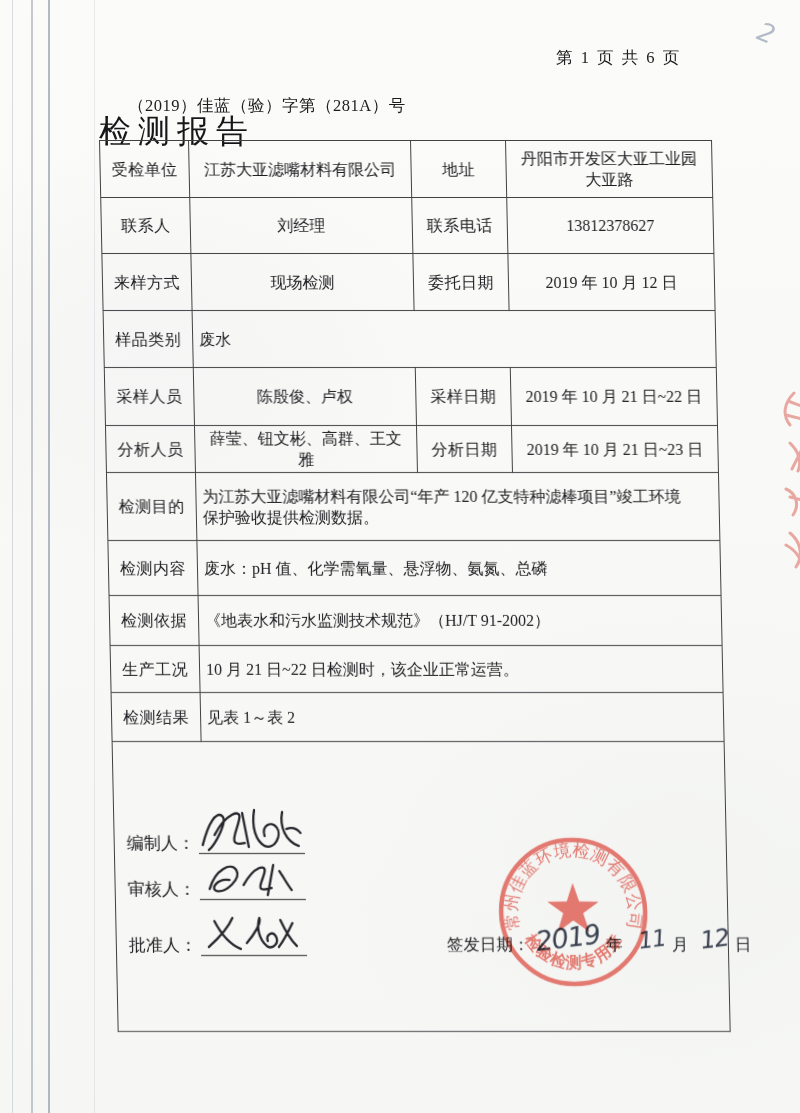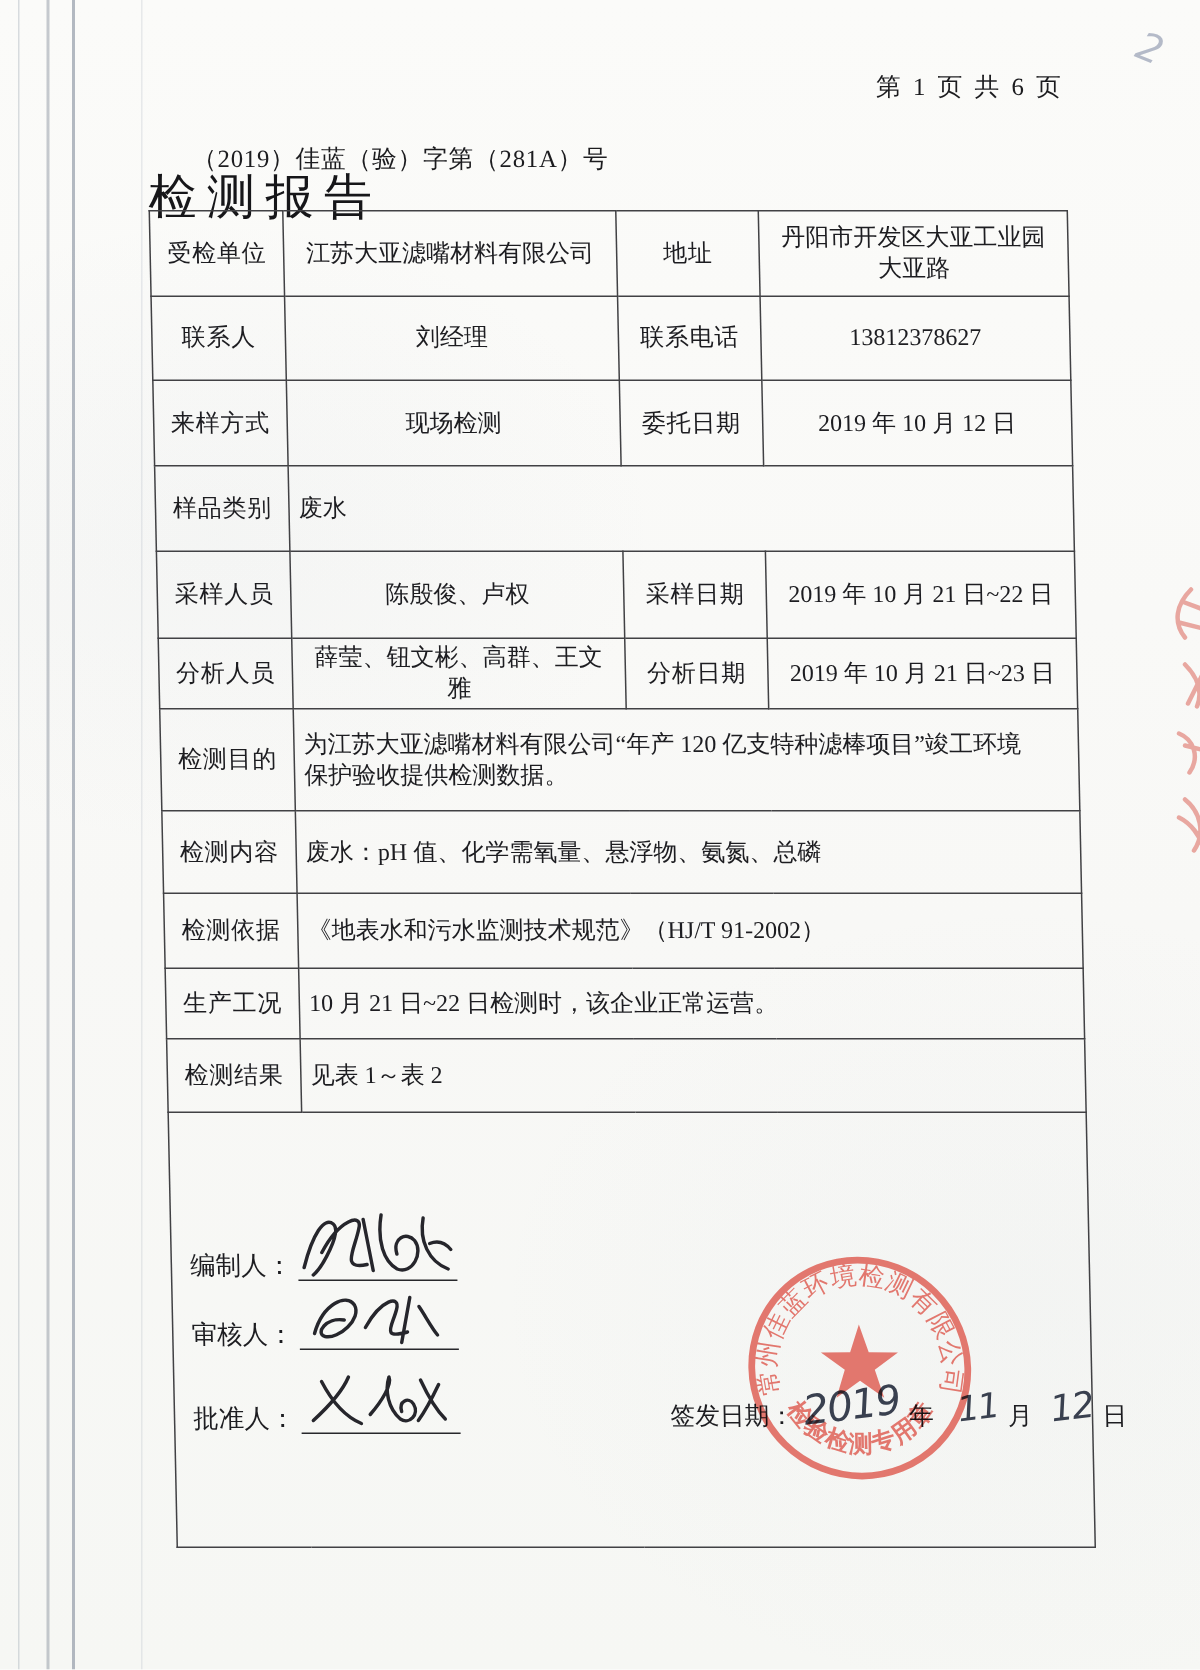--- a/index.html
+++ b/index.html
@@ -11,21 +11,21 @@
       linear-gradient(180deg,#fbfbf9 0%,#f8f8f6 55%,#f6f7f4 100%);
     font-family:"Liberation Serif","DejaVu Serif",serif;
     color:#1c1c1f;
   }
   .scan-line{position:absolute;top:0;height:1113px;width:1px;pointer-events:none;}
   #scan-line-1{left:12px;background:rgba(150,160,172,0.35);}
   #scan-line-2{left:31px;background:rgba(130,140,154,0.45);width:2px;}
   #scan-line-3{left:48px;background:rgba(120,132,148,0.55);width:2px;}
   #scan-line-4{left:94px;background:rgba(170,180,192,0.25);}
   #doc-number{position:absolute;left:128px;top:47px;font-size:16.5px;letter-spacing:0.5px;margin-top:48px;}
-  #page-indicator{position:absolute;left:584px;top:47px;font-size:16.5px;letter-spacing:2px;}
+  #page-indicator{position:absolute;left:556px;top:47px;font-size:16.5px;letter-spacing:2px;}
   #report-title{position:absolute;left:99px;top:110px;width:612px;text-align:left;
     font-size:32px;letter-spacing:7px;font-weight:500;color:#161619;}
   #corner-pen-mark{position:absolute;left:758px;top:18px;font-size:26px;color:#a3abbd;
     font-family:"DejaVu Sans",sans-serif;font-style:italic;transform:rotate(22deg);opacity:0.8;}
   #report-table{position:absolute;left:99px;top:140px;width:612px;border-collapse:collapse;
     table-layout:fixed;transform:skewX(1.2deg);transform-origin:top left;}
   #report-table td{border:1.5px solid #414144;font-size:16px;line-height:21px;
     padding:2px 6px;vertical-align:middle;color:#1d1d21;}
   td.lbl{text-align:center;letter-spacing:0.5px;}
   td.val{text-align:center;}

